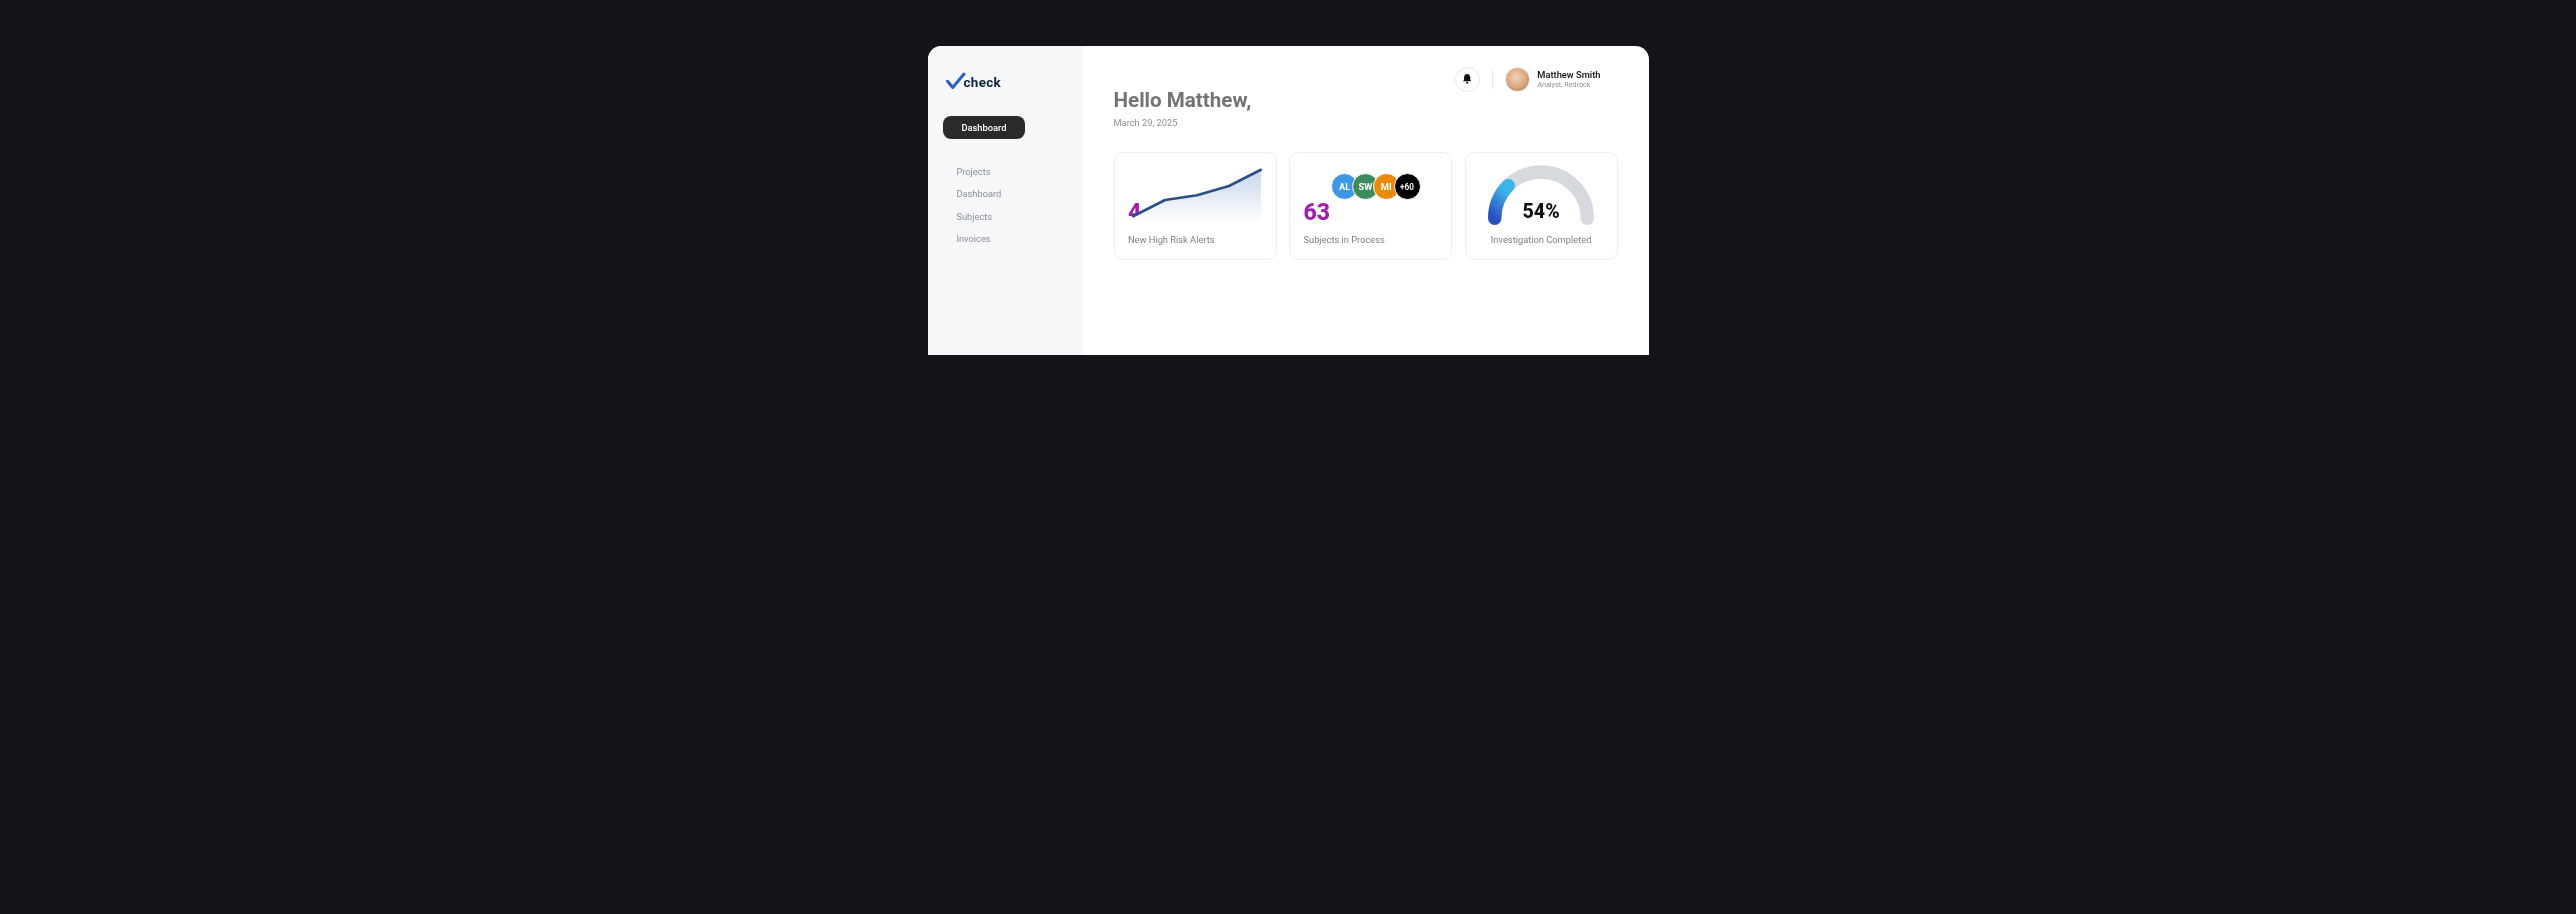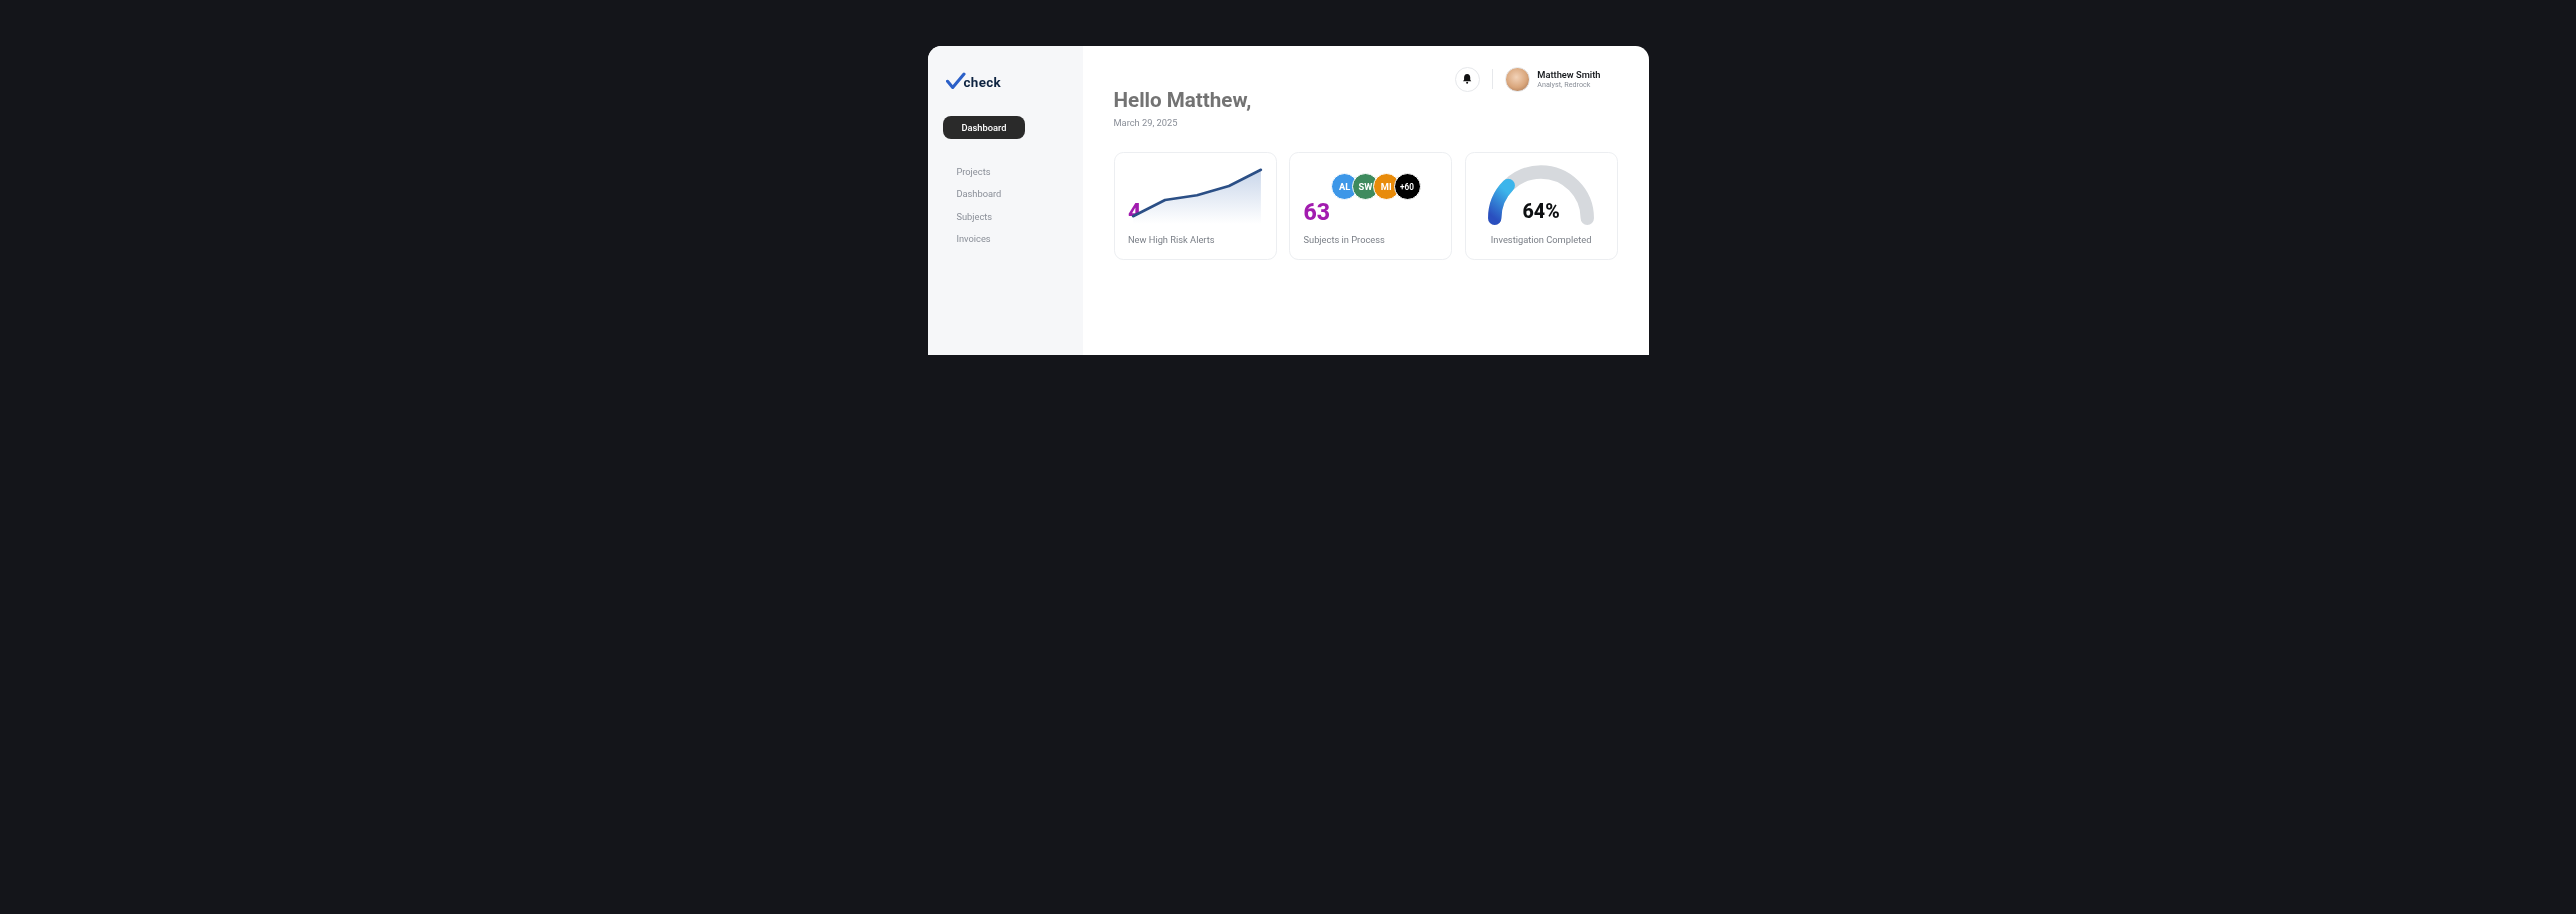--- a/index.html
+++ b/index.html
@@ -252,21 +252,21 @@
           <svg width="124" height="72" viewBox="0 0 240 140">
             <defs>
               <linearGradient id="gg" x1="0" y1="1" x2="0.35" y2="0">
                 <stop offset="0%" stop-color="#2a4fbf"></stop>
                 <stop offset="100%" stop-color="#3cb5eb"></stop>
               </linearGradient>
             </defs>
             <path d="M30 125 A90 90 0 0 1 210 125" fill="none" stroke="#d6d9dd" stroke-width="26" stroke-linecap="round"></path>
             <path id="gauge-arc" fill="none" stroke="url(#gg)" stroke-width="26" stroke-linecap="round" d="M 30 124.99999999999999 A 90 90 0 0 1 56.36038969321073 61.36038969321072"></path>
           </svg>
-          <div class="gauge-pct">64%</div>
+          <div class="gauge-pct">54%</div>
         </div>
         <div class="card-label">Investigation Completed</div>
       </div>
 
     </div>
 
   </main>
 </div>
 
 

